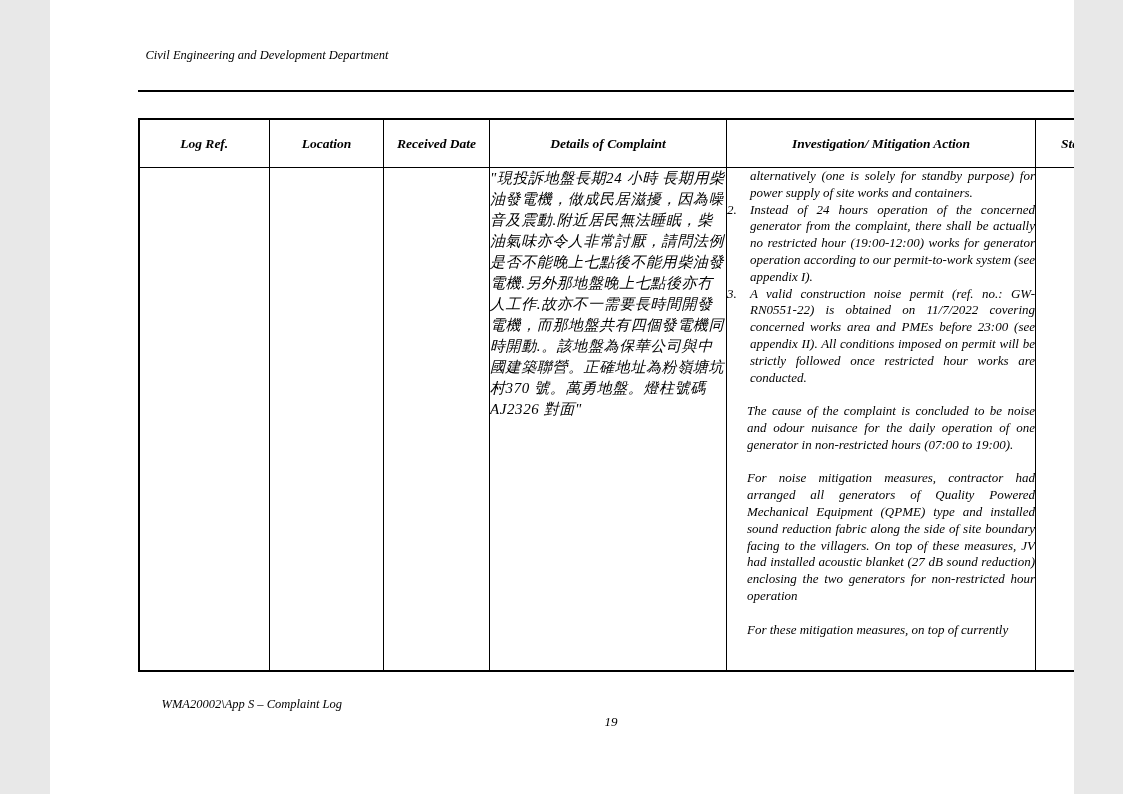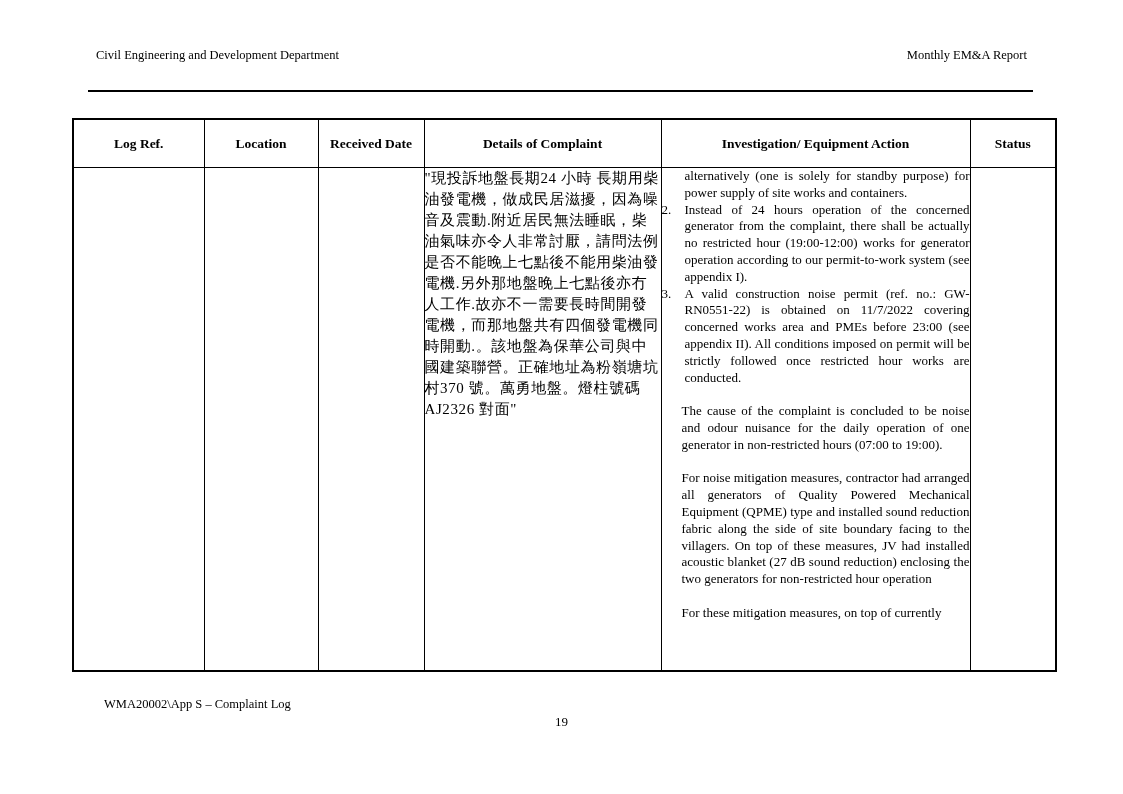--- a/index.html
+++ b/index.html
@@ -1,26 +1,27 @@
 <!DOCTYPE html>
 <html><head>
 <meta charset="utf-8">
 <style>
   html,body { margin:0; padding:0; background:#e8e8e8; }
   .page {
-    position:relative; width:1123px; height:794px; background:#ffffff;
+    position:relative; width:1024px; height:794px; background:#ffffff;
     font-family:"Liberation Serif", serif; color:#000; overflow:hidden;
     margin:0 auto;
+    font-style:italic;
   }
   .hdr-left { position:absolute; left:96px; top:48px; font-size:12.5px; }
   .hdr-right { position:absolute; right:96px; top:48px; width:560px; text-align:right; font-size:12.5px; line-height:15.2px; }
   .rule { position:absolute; left:88px; top:90px; width:945px; height:2px; background:#000; }
 
   table.log {
-    position:absolute; left:72px; top:118px; width:983px;
+    position:absolute; left:88px; top:118px; width:983px;
     border-collapse:collapse; table-layout:fixed;
     border:2px solid #000;
   }
   table.log th, table.log td { border:1px solid #000; padding:0; vertical-align:top; }
   table.log th {
     height:43px; vertical-align:middle; text-align:center;
     font-size:13.5px; font-weight:bold; padding:2px;
   }
   td.details-cell { padding:5px 3px 0 5px; }
   .cjk-line {
@@ -28,52 +29,51 @@
     white-space:nowrap; overflow:hidden;
   }
   td.inv-cell { padding:3px 6px 0 5px; }
   .inv-wrap { height:500px; overflow:hidden; font-size:13px; line-height:16.8px; }
   .inv-cont { padding-left:23px; text-align:justify; }
   .inv-li { display:flex; }
   .inv-li .num { width:23px; flex:none; }
   .inv-li .litext { flex:1; text-align:justify; }
   .inv-para { margin-top:16.8px; text-align:justify;margin-left:20px; }
 
-  .footer-ref { position:absolute; left:104px; top:697px; font-size:12.5px; }
+  .footer-ref { position:absolute; left:112px; top:697px; font-size:12.5px; }
   .footer-page { position:absolute; left:0; top:714px; width:1123px; text-align:center; font-size:13px; }
 </style>
 </head>
 <body>
 
 <div class="page">
 
   <div class="hdr-left">Civil Engineering and Development Department</div>
 
   <div class="hdr-right">
-    <div>Monthly EM&amp;A Report</div>
   </div>
 
   <div class="rule"></div>
 
   <table class="log">
     <colgroup>
       <col style="width:131px">
         <col style="width:114px">
         <col style="width:106px">
       <col style="width:237px">
         <col style="width:309px">
         <col style="width:86px">
     </colgroup>
     <thead>
       <tr>
         <th>Log Ref.</th>
         <th>Location</th>
         <th>Received Date</th>
         <th>Details of Complaint</th>
-        <th>Investigation/ Equipment Action</th>
+        <th>Investigation/ Mitigation Action</th>
         <th>Status</th>
       </tr>
     </thead>
     <tbody>
       <tr style="height:503px;">
         <td></td>
         <td></td>
         <td></td>
         <td class="details-cell">
           <div class="cjk-line">"現投訴地盤長期24 小時 長期用柴</div>

